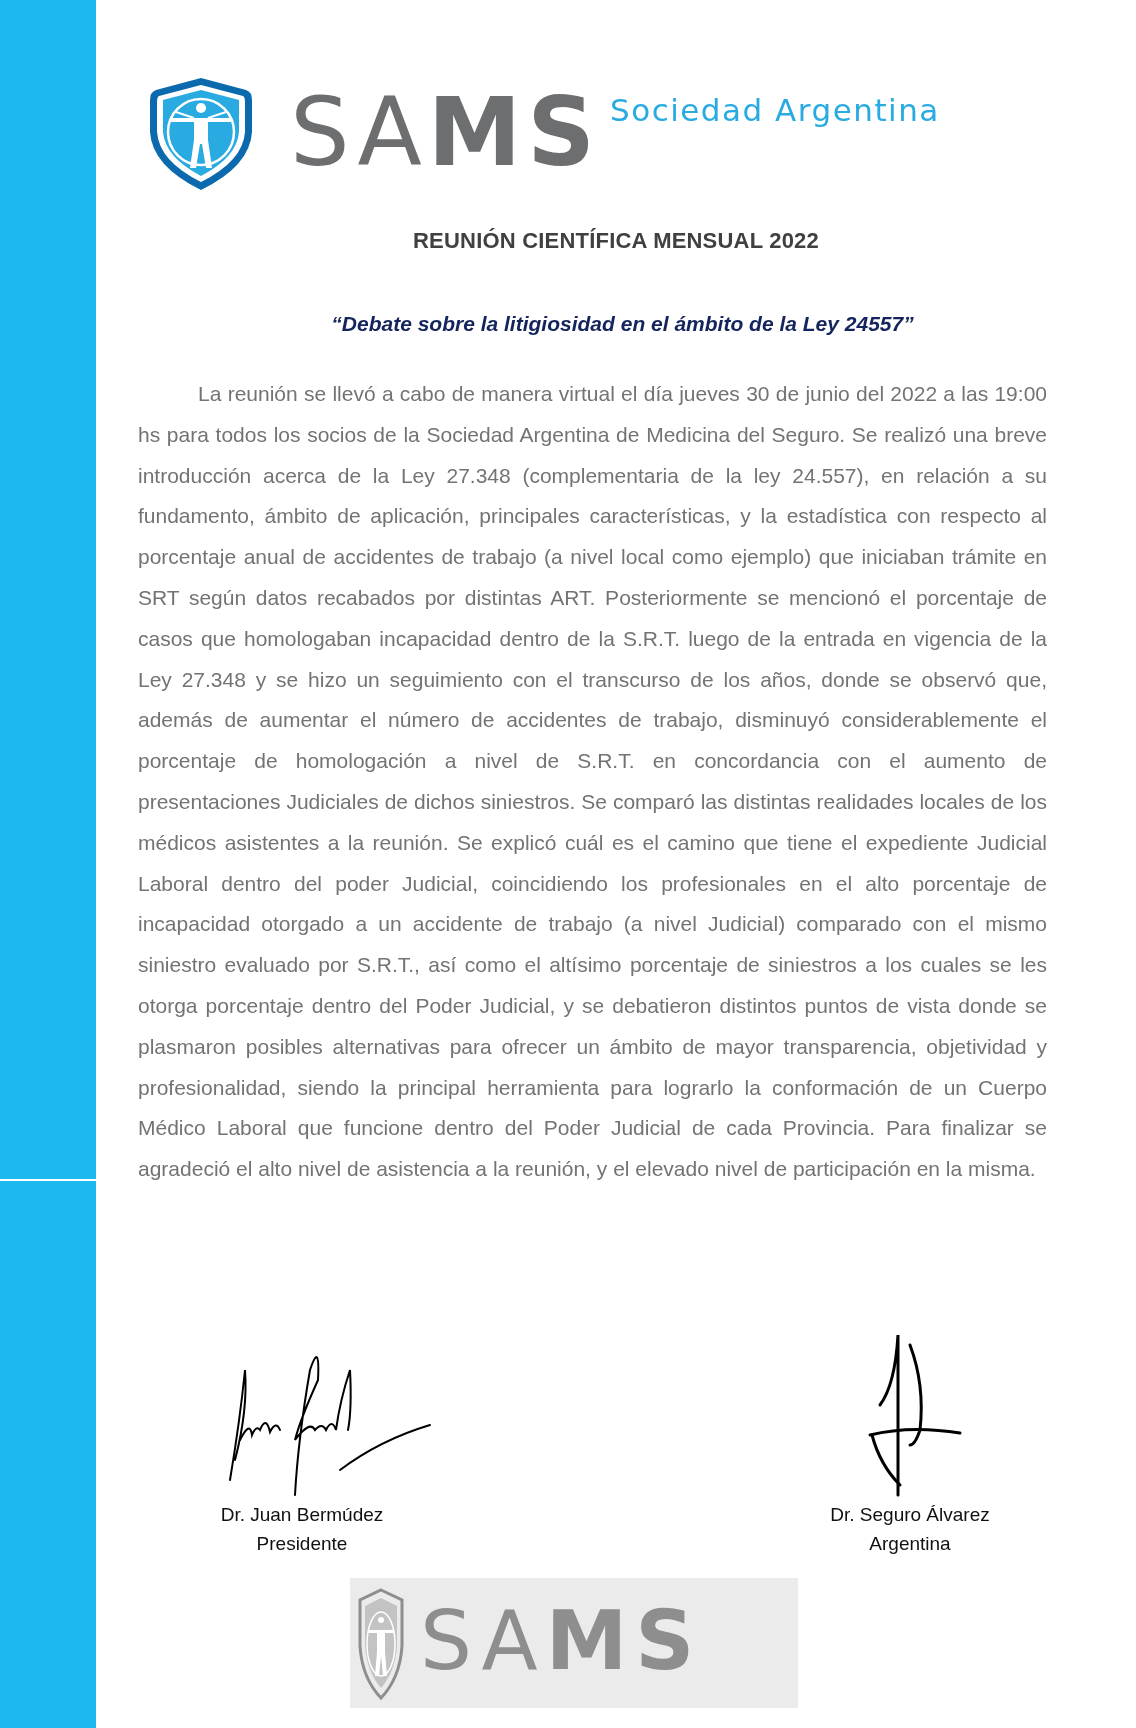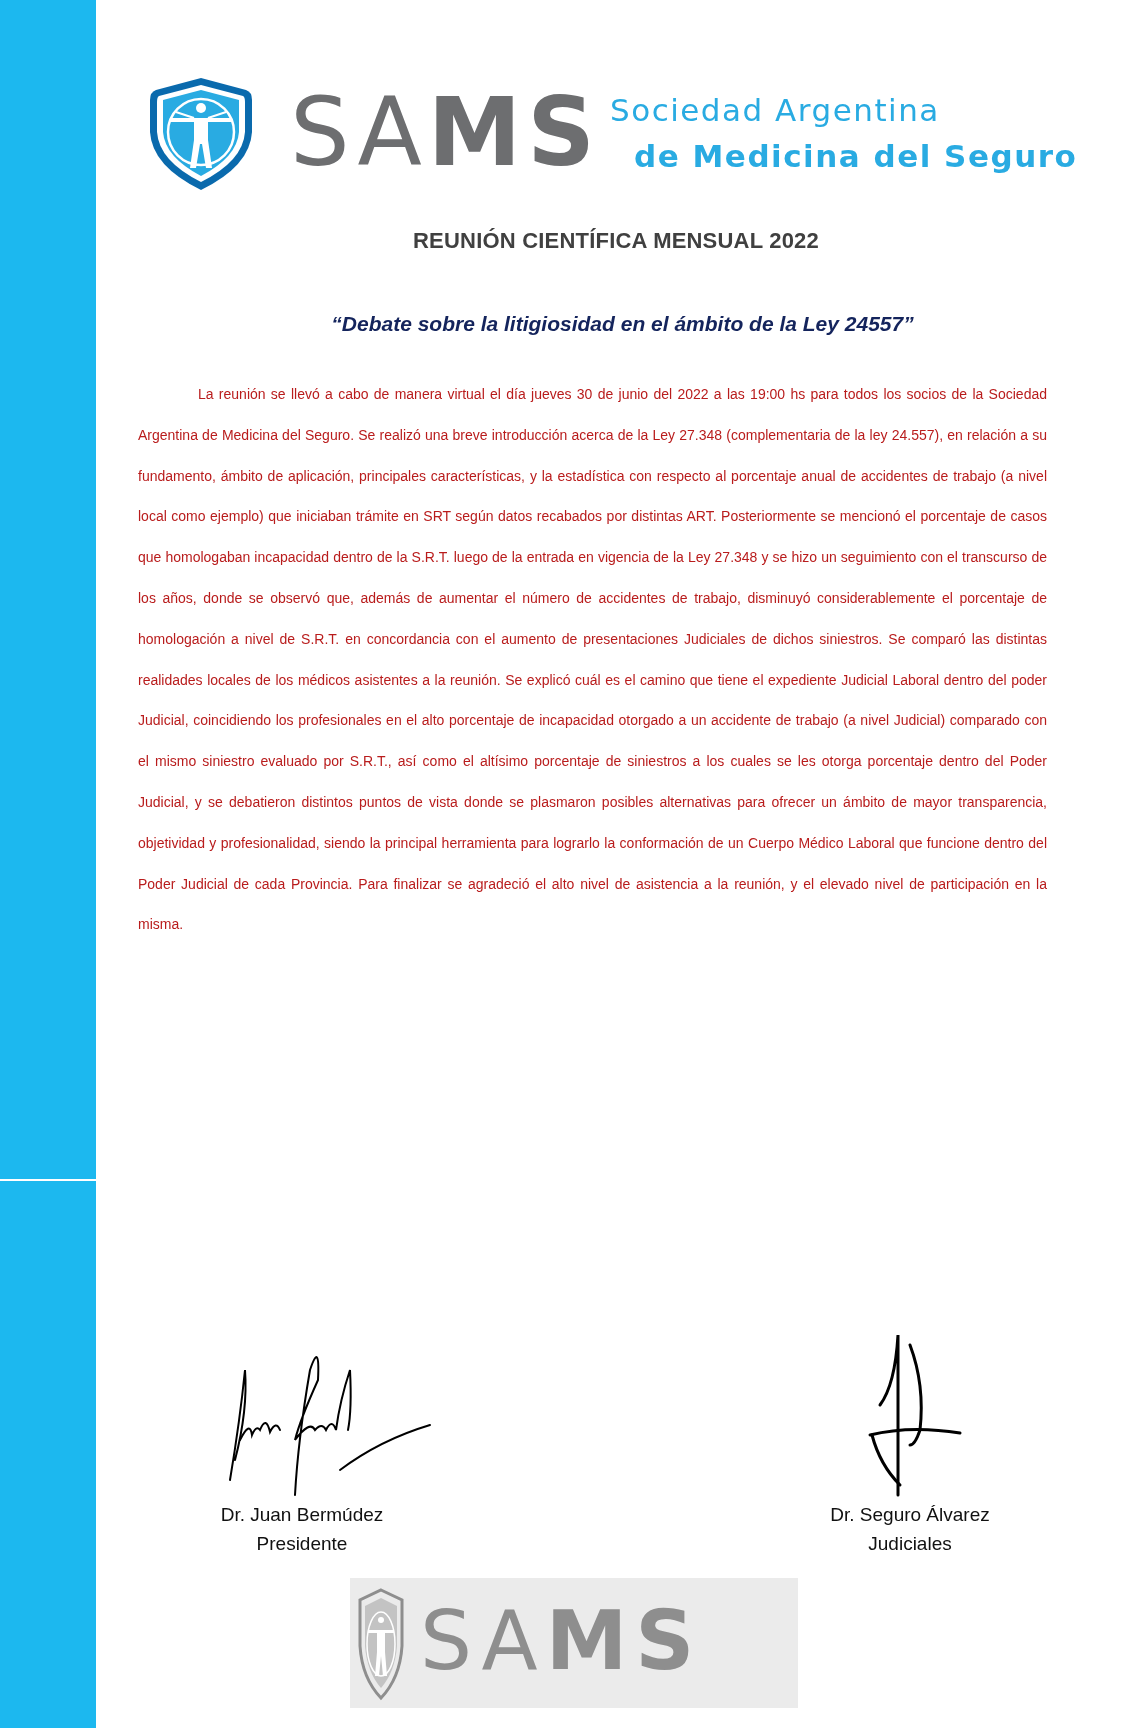--- a/index.html
+++ b/index.html
@@ -40,21 +40,21 @@
   .title {
     position: absolute; left: 96px; width: 1040px; top: 228px; text-align: center;
     font-size: 22px; font-weight: bold; color: #404040; letter-spacing: 0.2px;
   }
   .subtitle {
     position: absolute; left: 96px; width: 1053px; top: 312px; text-align: center;
     font-size: 21px; font-weight: bold; font-style: italic; color: #14245c;
   }
   .body-text {
     position: absolute; left: 138px; top: 374px; width: 909px;
-    font-size: 14px; line-height: 40.8px; color: #b91c1c;
+    font-size: 21px; line-height: 40.8px; color: #737373;
     text-align: justify; text-indent: 60px;
   }
   .sig { position: absolute; }
   .sig-left { left: 190px; top: 1330px; width: 260px; height: 170px; }
   .sig-right { left: 850px; top: 1325px; width: 130px; height: 175px; }
   .signer {
     position: absolute; text-align: center; font-size: 19px; line-height: 29px; color: #111;
   }
   .signer-left { left: 197px; width: 210px; top: 1500px; }
   .signer-right { left: 800px; width: 220px; top: 1500px; }
@@ -81,21 +81,20 @@
     <path d="M55 4 L100 16 Q106 18 106 26 L106 58 Q104 92 55 116 Q6 92 4 58 L4 26 Q4 18 10 16 Z" fill="#0a6aad"></path>
     <path d="M55 11 L97 22 Q99 23 99 28 L99 58 Q97 87 55 108 Q13 87 11 58 L11 28 Q11 23 13 22 Z" fill="#ffffff"></path>
     <path d="M55 16 L93 26 L93 58 Q91 83 55 102 Q19 83 17 58 L17 26 Z" fill="#29abe2"></path>
     <circle cx="55" cy="58" r="33" fill="none" stroke="#ffffff" stroke-width="2.5"></circle>
     <circle cx="55" cy="34" r="5" fill="#ffffff"></circle>
     <path d="M24 44 L86 44 L86 48 L62 48 L62 66 L66 94 L60 94 L56 70 L54 70 L50 94 L44 94 L48 66 L48 48 L24 48 Z" fill="#ffffff"></path>
     <path d="M30 38 L48 44 M80 38 L62 44" stroke="#ffffff" stroke-width="2"></path>
   </svg>
   <div class="brand-sams"><span>SA</span><span class="bold">MS</span></div>
   <div class="brand-line1">Sociedad Argentina</div>
-  <div class="brand-line2">de Medicina del Seguro</div>
 </div>
 
 <div class="title">REUNIÓN CIENTÍFICA MENSUAL 2022</div>
 <div class="subtitle">“Debate sobre la litigiosidad en el ámbito de la Ley 24557”</div>
 
 <div class="body-text">La reunión se llevó a cabo de manera virtual el día jueves 30 de junio del 2022 a las 19:00 hs para todos los socios de la Sociedad Argentina de Medicina del Seguro. Se realizó una breve introducción acerca de la Ley 27.348 (complementaria de la ley 24.557), en relación a su fundamento, ámbito de aplicación, principales características, y la estadística con respecto al porcentaje anual de accidentes de trabajo (a nivel local como ejemplo) que iniciaban trámite en SRT según datos recabados por distintas ART. Posteriormente se mencionó el porcentaje de casos que homologaban incapacidad dentro de la S.R.T. luego de la entrada en vigencia de la Ley 27.348 y se hizo un seguimiento con el transcurso de los años, donde se observó que, además de aumentar el número de accidentes de trabajo, disminuyó considerablemente el porcentaje de homologación a nivel de S.R.T. en concordancia con el aumento de presentaciones Judiciales de dichos siniestros. Se comparó las distintas realidades locales de los médicos asistentes a la reunión. Se explicó cuál es el camino que tiene el expediente Judicial Laboral dentro del poder Judicial, coincidiendo los profesionales en el alto porcentaje de incapacidad otorgado a un accidente de trabajo (a nivel Judicial) comparado con el mismo siniestro evaluado por S.R.T., así como el altísimo porcentaje de siniestros a los cuales se les otorga porcentaje dentro del Poder Judicial, y se debatieron distintos puntos de vista donde se plasmaron posibles alternativas para ofrecer un ámbito de mayor transparencia, objetividad y profesionalidad, siendo la principal herramienta para lograrlo la conformación de un Cuerpo Médico Laboral que funcione dentro del Poder Judicial de cada Provincia. Para finalizar se agradeció el alto nivel de asistencia a la reunión, y el elevado nivel de participación en la misma.</div>
 
 <svg class="sig sig-left" viewBox="0 0 260 170">
   <g fill="none" stroke="#000" stroke-width="2" stroke-linecap="round">
     <path d="M40 150 Q50 90 55 40 Q58 80 45 130"></path>
@@ -113,21 +112,21 @@
     <path d="M22 110 Q30 140 50 160"></path>
   </g>
 </svg>
 
 <div class="signer signer-left">
   <div>Dr. Juan Bermúdez</div>
   <div>Presidente</div>
 </div>
 <div class="signer signer-right">
   <div>Dr. Seguro Álvarez</div>
-  <div>Judiciales</div>
+  <div>Argentina</div>
 </div>
 
 <div class="footer-logo">
   <svg class="footer-shield" viewBox="0 0 50 116">
     <path d="M25 4 L46 14 L46 60 Q44 92 25 112 Q6 92 4 60 L4 14 Z" fill="none" stroke="#8e8e8e" stroke-width="3"></path>
     <path d="M25 12 L41 20 L41 60 Q39 86 25 102 Q11 86 9 60 L9 20 Z" fill="#c3c3c3"></path>
     <ellipse cx="25" cy="58" rx="14" ry="32" fill="none" stroke="#ffffff" stroke-width="1.5"></ellipse>
     <circle cx="25" cy="34" r="3" fill="#ffffff"></circle>
     <path d="M12 44 L38 44 L38 47 L29 47 L29 66 L31 90 L27 90 L25 70 L23 90 L19 90 L21 66 L21 47 L12 47 Z" fill="#ffffff"></path>
   </svg>

